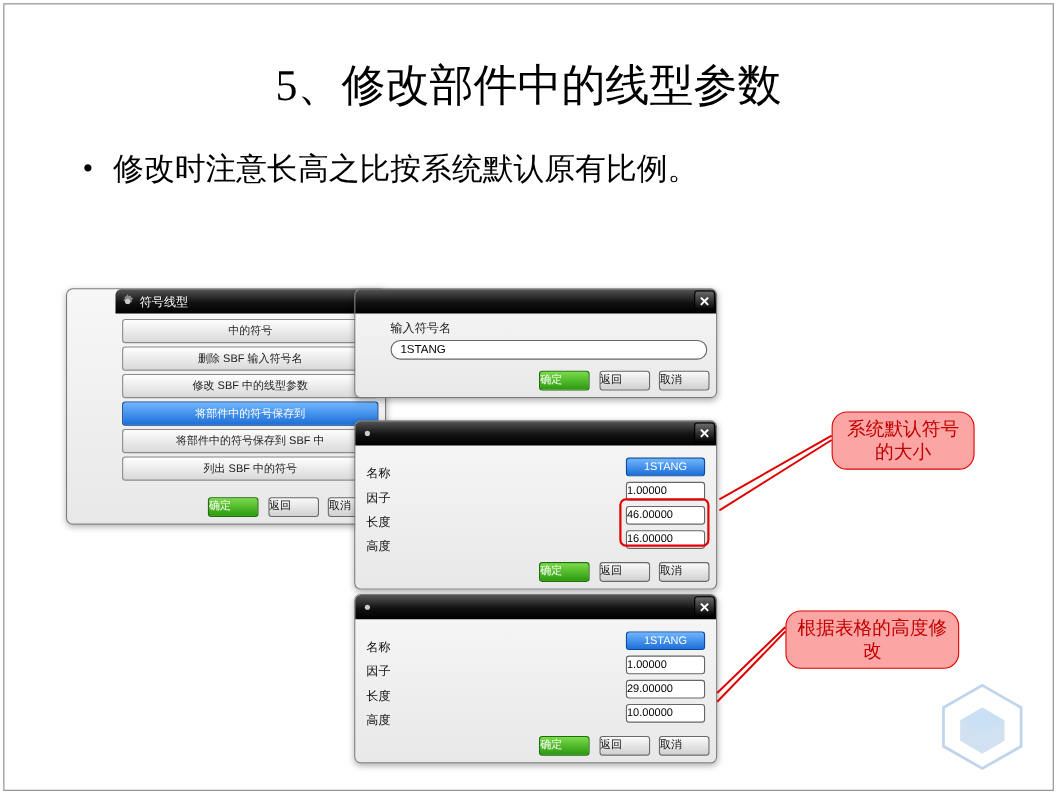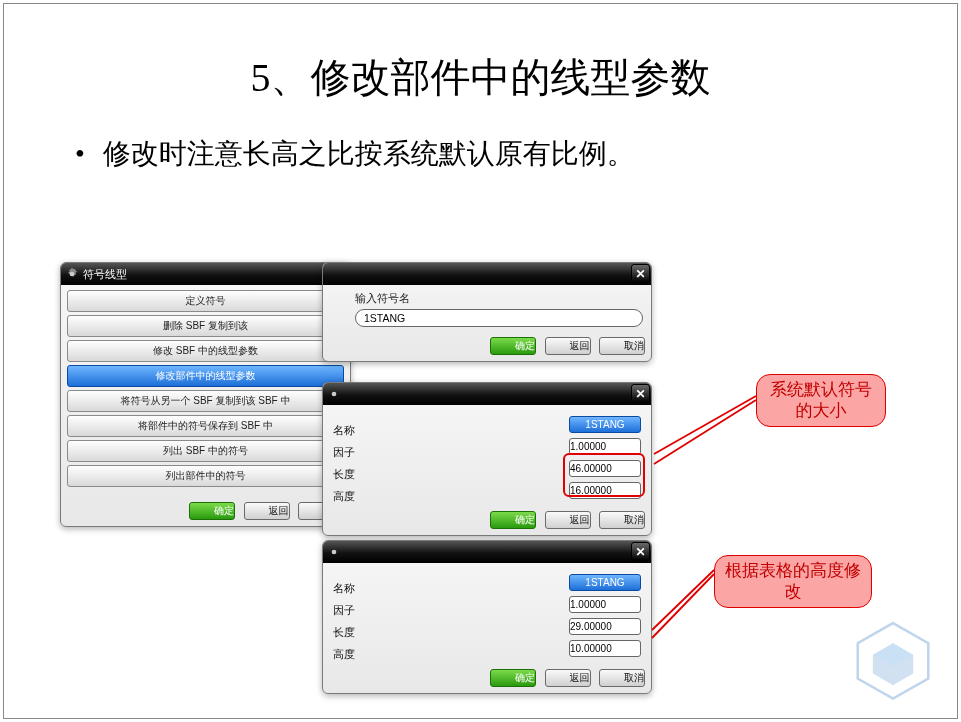--- a/index.html
+++ b/index.html
@@ -73,21 +73,21 @@
     cursor: pointer;
   }
   .gear-icon {
     width: 14px; height: 14px;
     display: inline-block;
     margin-right: 4px;
   }
   .gear-icon svg { width: 14px; height: 14px; }
 
   
-  .dlg1 { top: 0; left: 0; width: 291px; }
+  .dlg1 { top: 0; left: 0; width: 291px; padding-left: 44px; }
   .list-body { padding: 5px 6px 6px; }
   .list-item {
     border: 1px solid #8a8a8a;
     background: linear-gradient(180deg,#fefefe,#d9d9d9);
     border-radius: 3px;
     font-size: 10px;
     color: #222;
     text-align: center;
     padding: 3px 0;
     margin-bottom: 3px;
@@ -104,21 +104,21 @@
   }
   .btn {
     display: inline-block;
     min-width: 46px;
     height: 18px;
     font-size: 10px;
     color: #111;
     border: 1px solid #6a6a6a;
     border-radius: 3px;
     background: linear-gradient(180deg,#fafafa,#d0d0d0);
-    text-align: right;
+    text-align: left;
     line-height: 16px;
     margin-left: 4px;
     cursor: pointer;
   }
   .btn.green {
     background: linear-gradient(180deg,#7bdb4a,#2a9a0e);
     border-color: #1c7007;
     color: #fff;
   }
 
@@ -216,28 +216,26 @@
       <span class="gear-icon">
         <svg viewBox="0 0 24 24">
             <circle cx="12" cy="12" r="4" fill="#ccc"></circle>
             <path fill="#ccc" d="M12 1l2 3 3-1 1 3 3 2-3 2 1 3-3 1-2 3-2-3-3 1-1-3-3-2 3-2-1-3 3-1z" opacity=".6"></path>
           </svg>
       </span>
       <span>符号线型</span>
       <div class="dlg-close">✕</div>
     </div>
     <div class="list-body">
-      <div class="list-item">定义符号</div>
-      <div class="list-item">删除 SBF 复制到该</div>
+      <div class="list-item">中的符号</div>
+      <div class="list-item">删除 SBF 输入符号名</div>
       <div class="list-item">修改 SBF 中的线型参数</div>
-      <div class="list-item selected">修改部件中的线型参数</div>
-      <div class="list-item">将符号从另一个 SBF 复制到该 SBF 中</div>
+      <div class="list-item selected">将部件中的符号保存到</div>
       <div class="list-item">将部件中的符号保存到 SBF 中</div>
       <div class="list-item">列出 SBF 中的符号</div>
-      <div class="list-item">列出部件中的符号</div>
     </div>
     <div class="dlg-footer">
       <span class="btn green">确定</span>
       <span class="btn">返回</span>
       <span class="btn">取消</span>
     </div>
   </div>
 
   <div class="dlg dlg2">
     <div class="dlg-titlebar">

